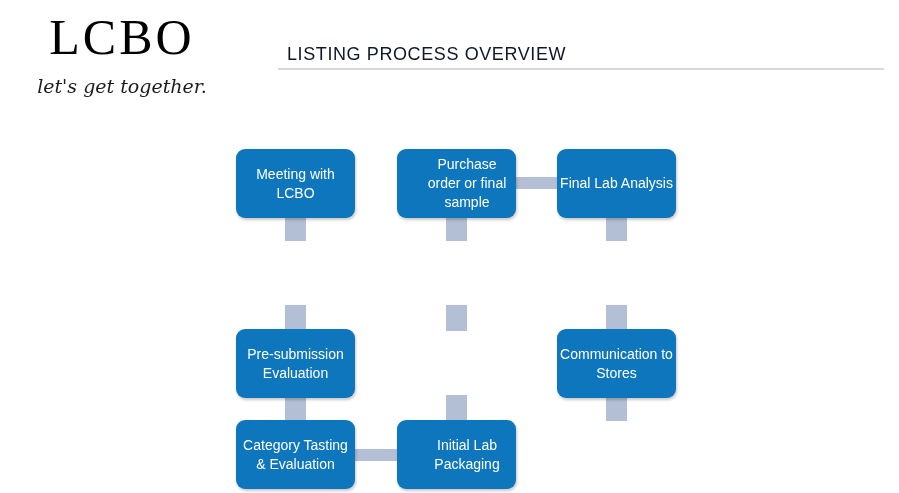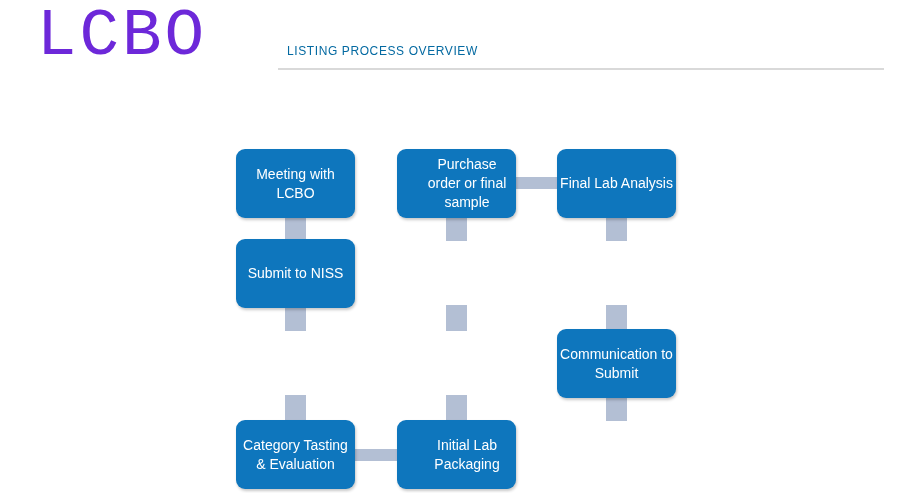--- a/index.html
+++ b/index.html
@@ -19,43 +19,43 @@
   
   .logo {
     position: absolute;
     left: 12px;
     top: 2px;
     width: 220px;
     text-align: center;
     color: #1a1a1a;
   }
   .wordmark {
-    font-family: Liberation Mono, monospace;
-    font-size: 66px;
+    font-family: Liberation Serif, serif;
+    font-size: 50px;
     line-height: 70px;
     letter-spacing: 3px;
-    color: #6d28d9;
+    color: #000000;
   }
   .tagline {
     font-family: "DejaVu Serif", serif;
     font-style: italic;
     font-size: 19px;
     line-height: 22px;
     margin-top: 3px;
     color: #1c1c1c;
   }
 
   
   .title {
     position: absolute;
     left: 287px;
     top: 44px;
-    font-size: 12px;
+    font-size: 18px;
     letter-spacing: 0.6px;
-    color: #0369a1;
+    color: #0f172a;
   }
   .title-rule {
     position: absolute;
     left: 278px;
     top: 68px;
     width: 606px;
     height: 2px;
     background: #d9d9d9;
   }
 
@@ -111,36 +111,37 @@
   .h-top    { left: 513px; top: 137px; width: 47px; }
   .h-bottom { left: 352px; top: 409px; width: 48px; }
 </style>
 </head>
 <body>
 
 <div class="slide">
 
   <div class="logo">
     <div class="wordmark">LCBO</div>
+    <div class="tagline">let's get together.</div>
   </div>
 
   <div class="title">LISTING PROCESS OVERVIEW</div>
   <div class="title-rule"></div>
 
   <div class="diagram">
 
     <div class="box c0 r0">Meeting with LCBO</div>
-    <div class="box c0 r1">Submit to NISS</div>
+    <div class="box c0 r2">Pre-submission Evaluation</div>
     <div class="box c0 r3">Category Tasting &amp; Evaluation</div>
 
     <div class="box c1 r0">Purchase order or final sample</div>
     <div class="box c1 r3">Initial Lab Packaging</div>
 
     <div class="box c2 r0">Final Lab Analysis</div>
-    <div class="box c2 r2">Communication to Submit</div>
+    <div class="box c2 r2">Communication to Stores</div>
 
     <div class="vconn vc0 vr0"></div>
     <div class="vconn vc0 vr1"></div>
     <div class="vconn vc0 vr2"></div>
     <div class="vconn vc1 vr0"></div>
     <div class="vconn vc1 vr1"></div>
     <div class="vconn vc1 vr2"></div>
     <div class="vconn vc2 vr0"></div>
     <div class="vconn vc2 vr1"></div>
     <div class="vconn vc2 vr2"></div>

